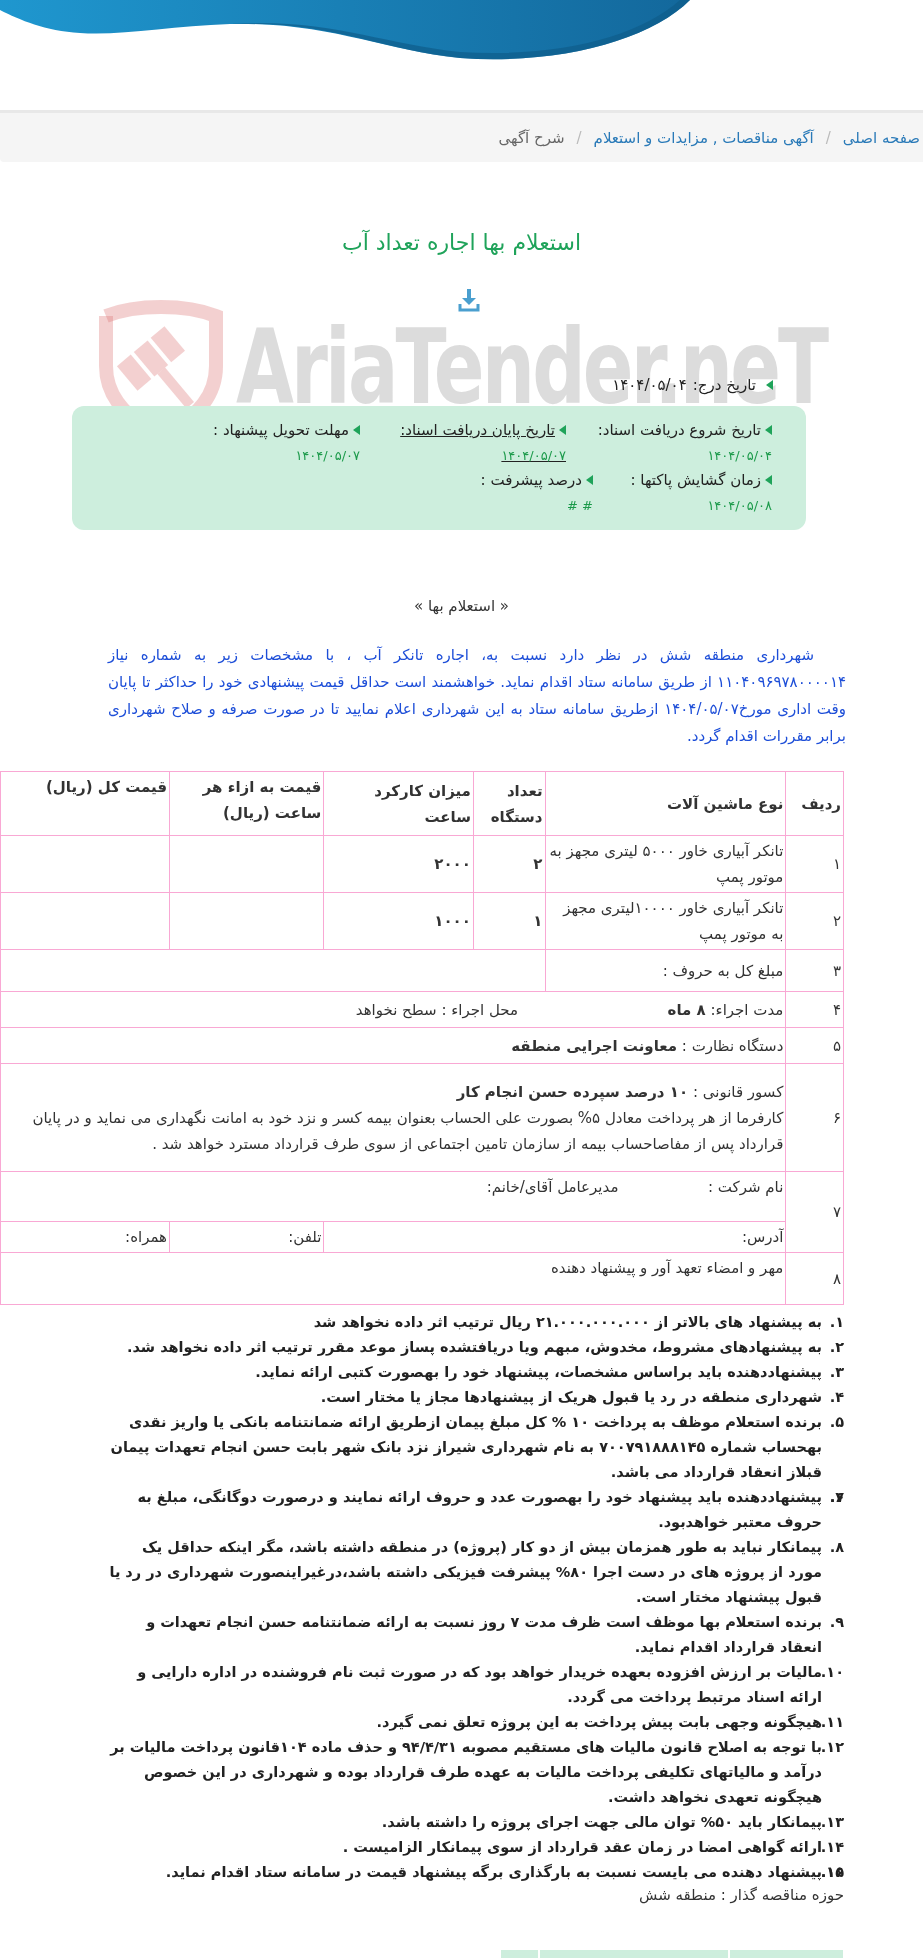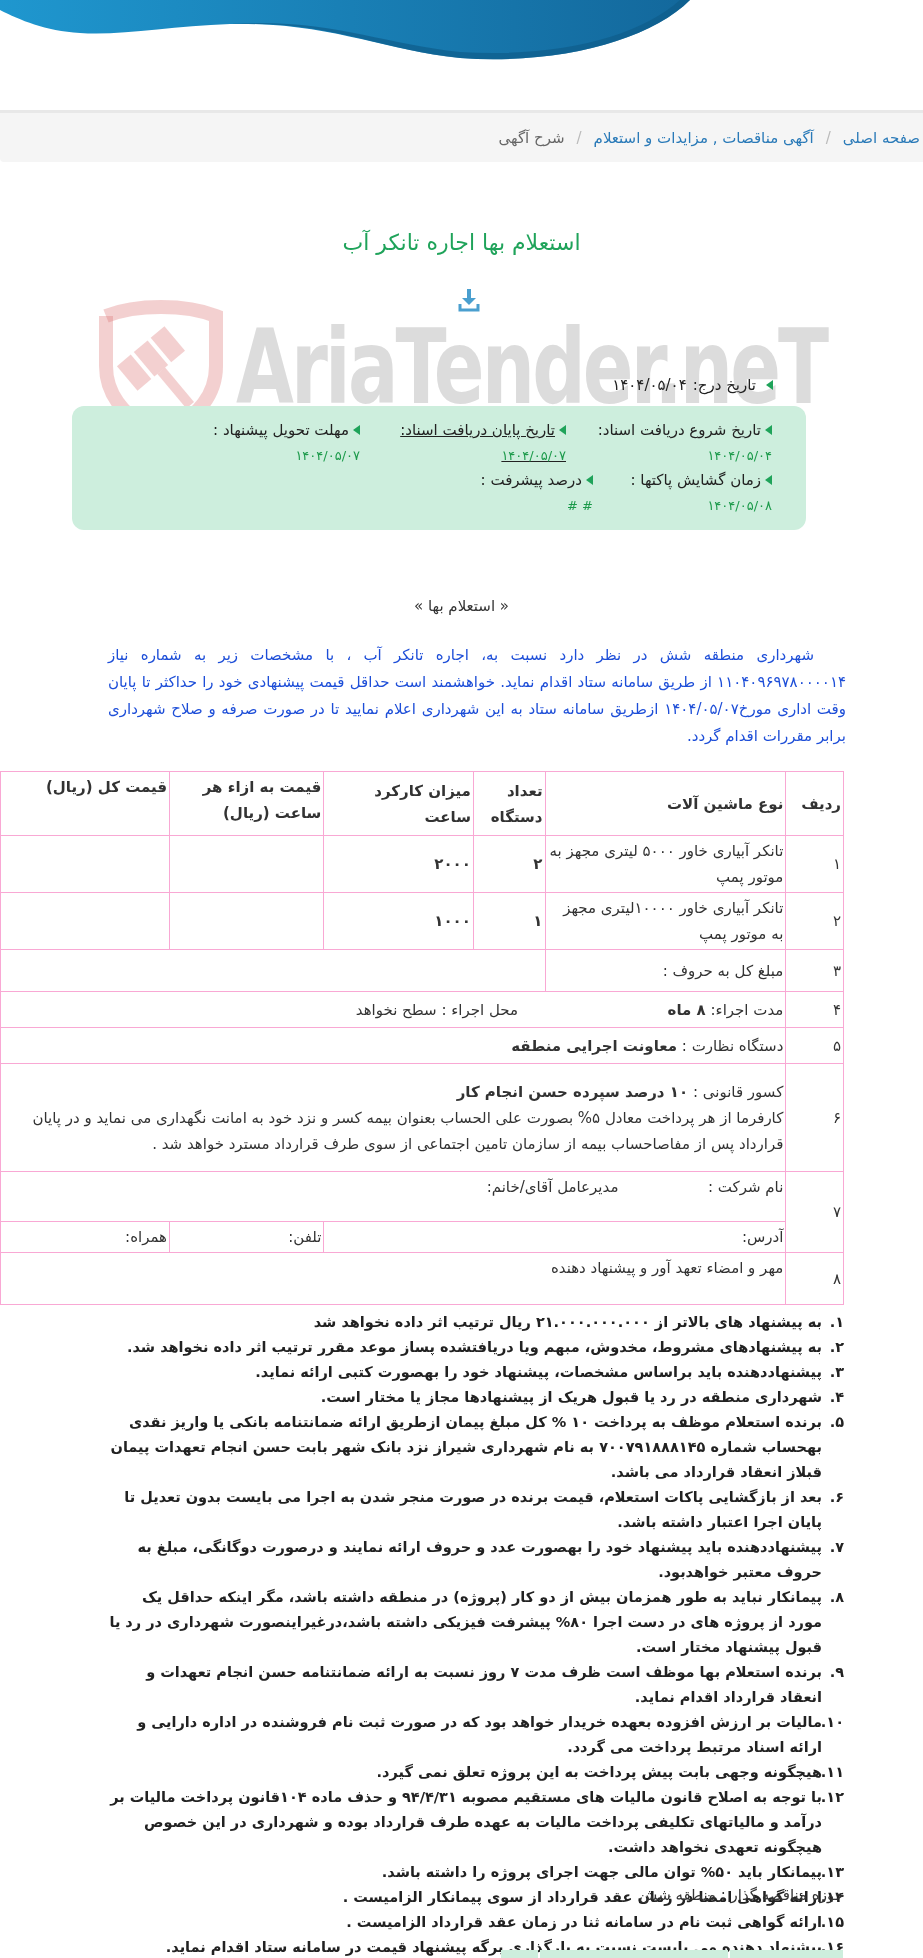--- a/index.html
+++ b/index.html
@@ -57,21 +57,21 @@
 </svg>
 
 <div class="breadcrumb-bar">
   <a class="crumb-link">صفحه اصلی</a>
   <span class="sep">/</span>
   <a class="crumb-link">آگهی مناقصات , مزایدات و استعلام</a>
   <span class="sep">/</span>
   <span class="crumb-current">شرح آگهی</span>
 </div>
 
-<h1 class="page-title" style="font-weight:normal">استعلام بها اجاره تانکر آب</h1>
+<h1 class="page-title" style="font-weight:normal">استعلام بها اجاره تعداد آب</h1>
 
 <svg class="download-icon" viewBox="0 0 22 24">
   <rect x="9" y="1" width="4" height="11" fill="#4a9fcf"></rect>
   <polygon points="4,10 18,10 11,17" fill="#4a9fcf"></polygon>
   <path d="M2,16 L2,22 L20,22 L20,16" fill="none" stroke="#4a9fcf" stroke-width="3"></path>
 </svg>
 
 <div class="watermark">
   <svg style="position:absolute;left:0;top:0;" width="130" height="146" viewBox="0 0 130 146">
     <path d="M10,20 C40,8 90,8 120,20 L120,70 C120,100 100,120 80,130" fill="none" stroke="rgba(220,120,120,0.35)" stroke-width="14"></path>
@@ -208,30 +208,30 @@
   </tr>
 </tbody>
   </table>
 
 <ol class="rules">
   <li><span class="num">۱.</span><span>به پیشنهاد های بالاتر از ۲۱.۰۰۰.۰۰۰.۰۰۰ ریال ترتیب اثر داده نخواهد شد</span></li>
   <li><span class="num">۲.</span><span>به پیشنهادهای مشروط، مخدوش، مبهم ویا دریافتشده پساز موعد مقرر ترتیب اثر داده نخواهد شد.</span></li>
   <li><span class="num">۳.</span><span>پیشنهاددهنده باید براساس مشخصات، پیشنهاد خود را بهصورت کتبی ارائه نماید.</span></li>
   <li><span class="num">۴.</span><span>شهرداری منطقه  در رد یا قبول هریک از پیشنهادها مجاز یا مختار است.</span></li>
   <li><span class="num">۵.</span><span>برنده استعلام موظف به پرداخت ۱۰ % کل مبلغ پیمان ازطریق ارائه ضمانتنامه بانکی یا واریز نقدی بهحساب شماره ۷۰۰۷۹۱۸۸۸۱۴۵ به نام شهرداری شیراز نزد بانک شهر بابت حسن انجام تعهدات پیمان قبلاز انعقاد قرارداد می باشد.</span></li>
-  <li><span class="num">۶.</span><span>بعد از بازگشایی پاکات استعلام، قیمت برنده در صورت منجر شدن به اجرا می بایست بدون تعدیل تا پایان اجرا اعتبار داشته باشد.</span></li>
+  <li><span class="num">۶.</span></li>
   <li><span class="num">۷.</span><span>پیشنهاددهنده باید پیشنهاد خود را بهصورت عدد و حروف ارائه نمایند و درصورت دوگانگی، مبلغ به حروف معتبر خواهدبود.</span></li>
   <li><span class="num">۸.</span><span>پیمانکار نباید به طور همزمان بیش از دو کار (پروژه) در منطقه داشته باشد، مگر اینکه حداقل یک مورد از پروژه های در دست اجرا ۸۰% پیشرفت فیزیکی داشته باشد،درغیراینصورت شهرداری در رد یا قبول پیشنهاد مختار است.</span></li>
   <li><span class="num">۹.</span><span>برنده استعلام بها موظف است ظرف مدت ۷  روز نسبت به ارائه ضمانتنامه حسن انجام تعهدات و انعقاد قرارداد اقدام نماید.</span></li>
   <li><span class="num">۱۰.</span><span>مالیات بر ارزش افزوده بعهده خریدار خواهد بود که در صورت ثبت نام فروشنده در اداره دارایی و ارائه اسناد مرتبط پرداخت می گردد.</span></li>
   <li><span class="num">۱۱.</span><span>هیچگونه وجهی بابت پیش پرداخت به این پروژه تعلق نمی گیرد.</span></li>
   <li><span class="num">۱۲.</span><span>با توجه به اصلاح قانون مالیات های مستقیم مصوبه ۹۴/۴/۳۱ و حذف ماده ۱۰۴قانون پرداخت مالیات بر درآمد و مالیاتهای تکلیفی پرداخت مالیات به عهده طرف قرارداد بوده و شهرداری در این خصوص هیچگونه تعهدی نخواهد داشت.</span></li>
   <li><span class="num">۱۳.</span><span>پیمانکار باید ۵۰% توان مالی جهت اجرای پروژه را داشته باشد.</span></li>
   <li><span class="num">۱۴.</span><span>ارائه گواهی امضا در زمان عقد قرارداد از سوی پیمانکار الزامیست .</span></li>
-  <li><span class="num">۱۵.</span><span>ارائه گواهی ثبت نام در سامانه ثنا در زمان عقد قرارداد الزامیست .</span></li>
+  <li><span class="num">۱۵.</span></li>
   <li><span class="num">۱۶.</span><span>پیشنهاد دهنده می بایست نسبت به بارگذاری  برگه پیشنهاد قیمت در سامانه ستاد اقدام نماید.</span></li>
 </ol>
 
 <div class="organizer">حوزه مناقصه گذار : منطقه شش</div>
 
 <div class="bottom-strip">
   <div style="width:113px"></div>
   <div style="width:188px"></div>
   <div style="width:37px"></div>
 </div>

